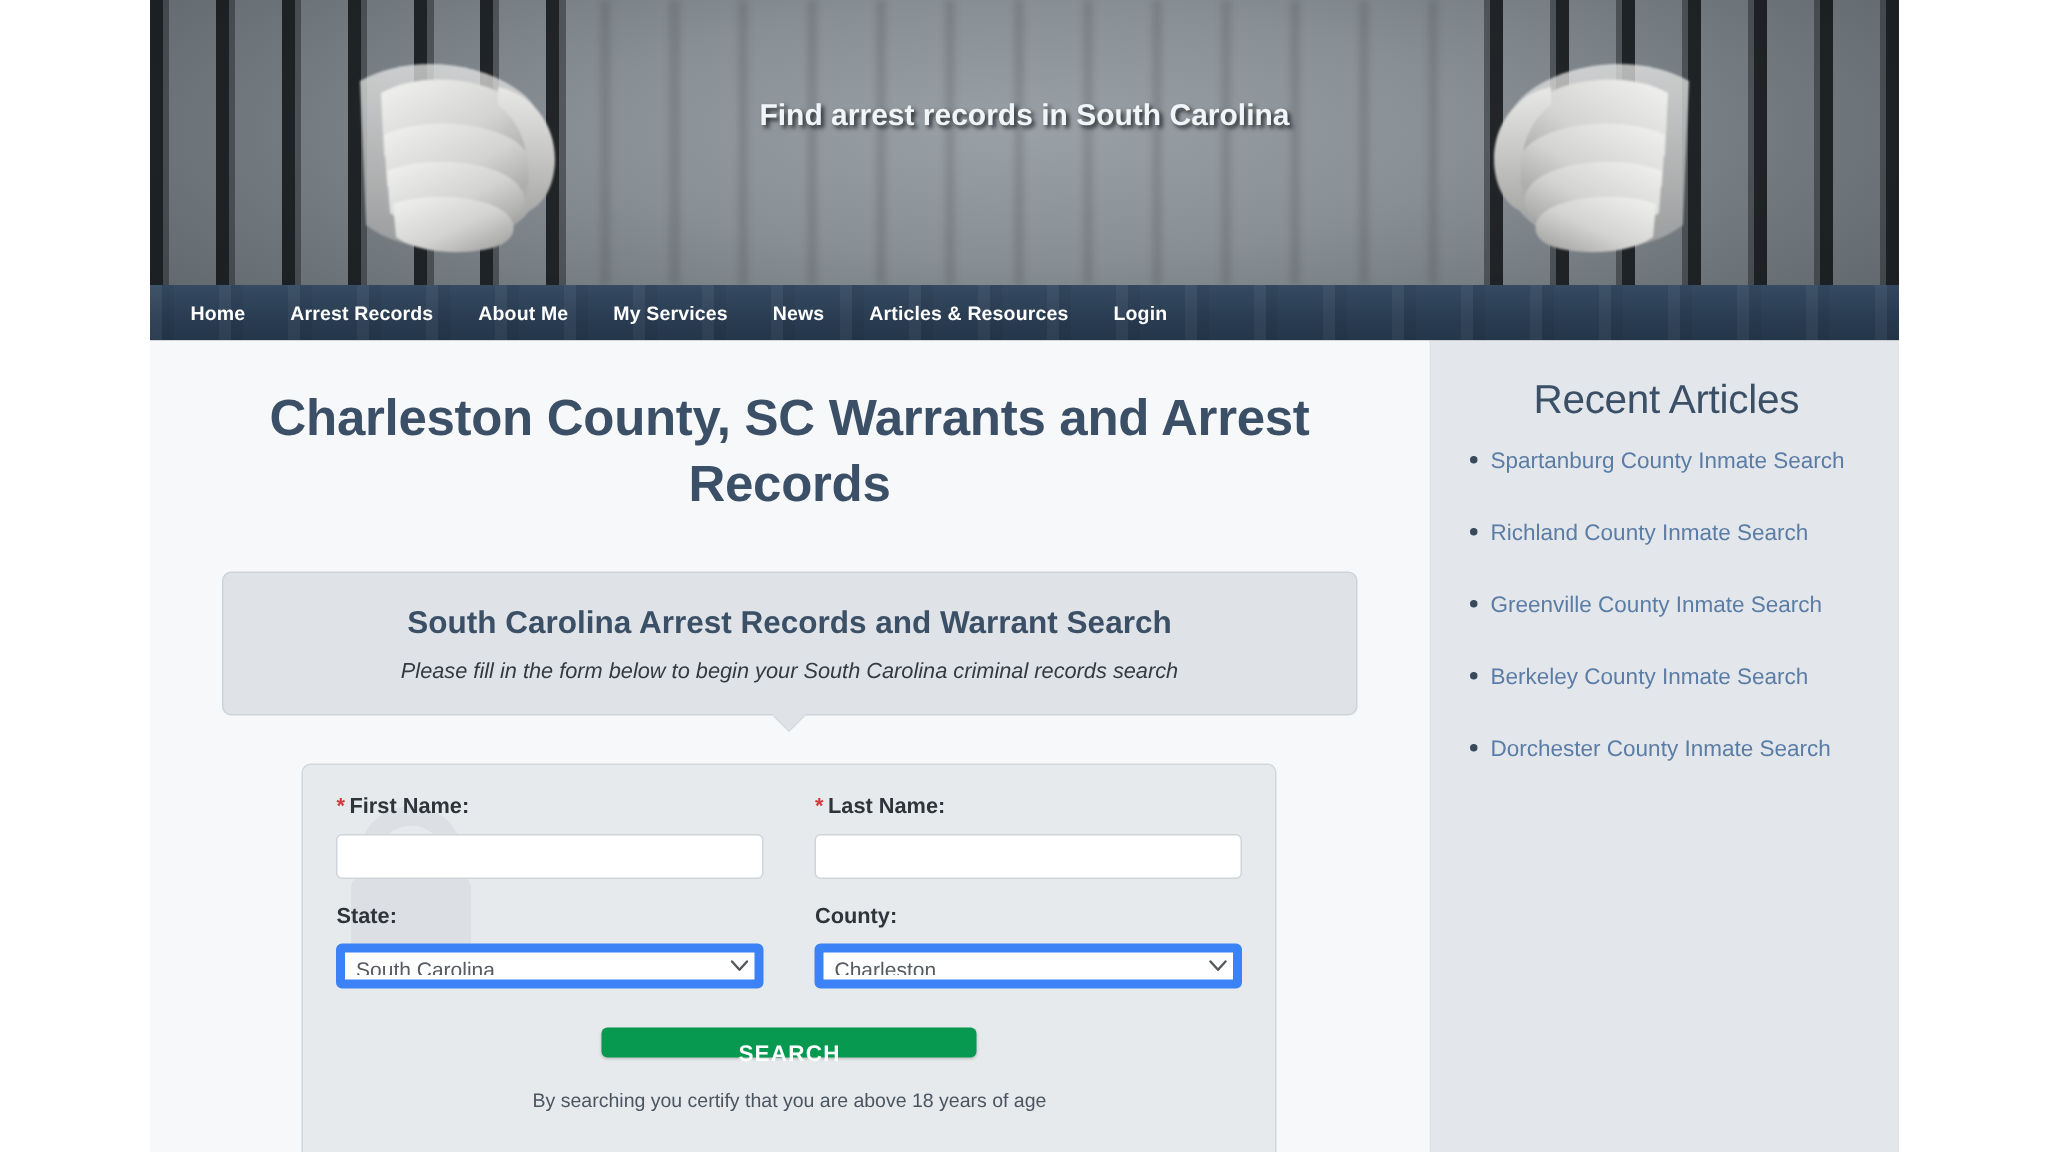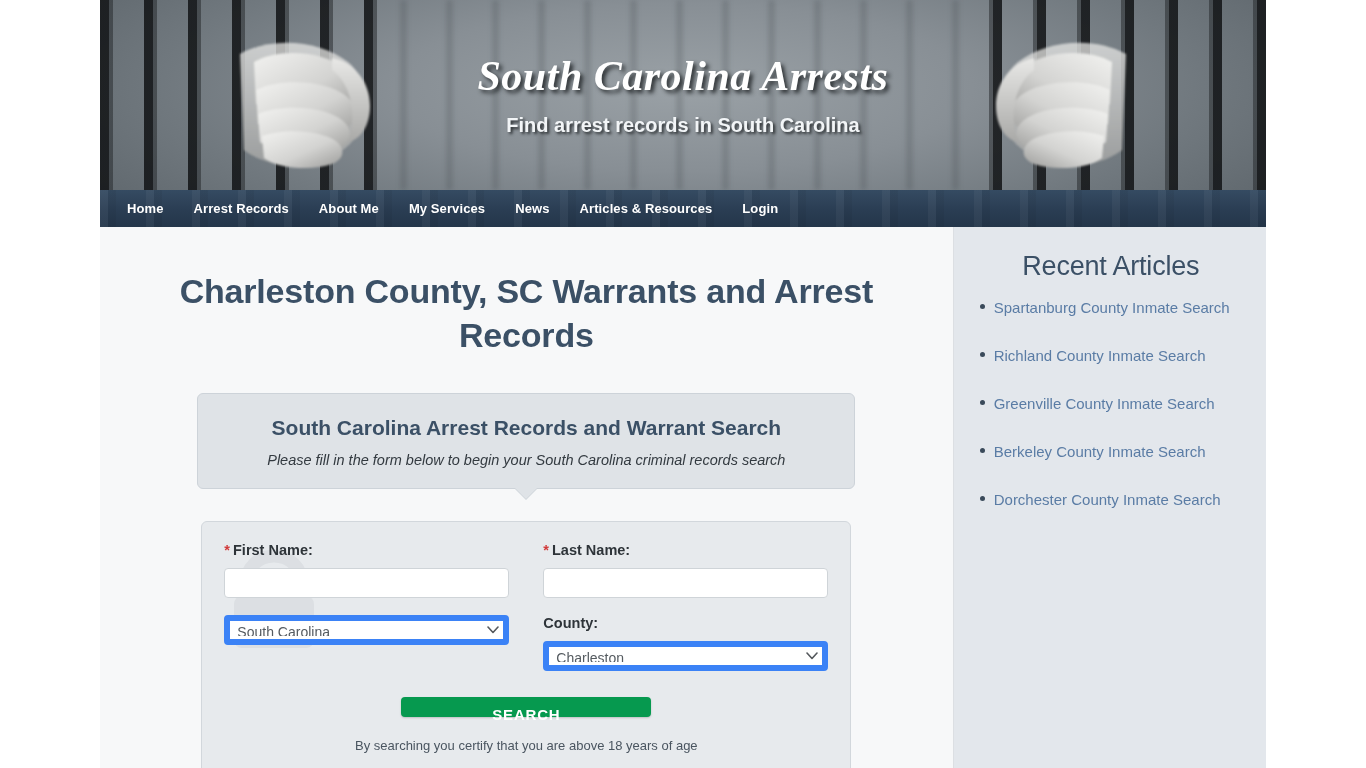--- a/index.html
+++ b/index.html
@@ -155,35 +155,35 @@
   }
 
   .main-col {
     width: 877px;
     background: #f7f8f9;
     padding: 0;
     position: relative;
   }
 
   .page-title {
-    margin: 12px;
+    margin: 0;
     padding: 30px 40px 0 40px;
     text-align: center;
     font-size: 34px;
     line-height: 44px;
     font-weight: bold;
     color: #3b5066;
     letter-spacing: -0.2px;
   }
 
   
   .search-callout {
     position: relative;
     margin: 36px auto 0 auto;
-    width: 658px;
+    width: 757px;
     background: #dfe3e7;
     border: 1px solid #cdd3d9;
     border-radius: 6px;
     padding: 22px 26px 20px 26px;
     text-align: center;
   }
   .callout-title {
     margin: 0;
     font-size: 21px;
     font-weight: bold;
@@ -395,21 +395,20 @@
         <path d="M20,26 C52,8 100,12 128,34 C150,52 152,92 130,116 C104,142 52,144 24,122 Z" fill="url(#hg2)" opacity="0.75"></path>
         <path d="M34,34 C58,20 104,22 126,42 C142,56 142,72 128,80 C104,92 56,90 36,76 Z" fill="url(#hg)"></path>
         <path d="M36,62 C60,50 106,52 126,68 C140,80 138,94 124,101 C100,112 56,110 38,96 Z" fill="url(#hg)"></path>
         <path d="M38,86 C62,76 104,78 122,92 C134,102 132,114 118,120 C96,129 56,127 40,114 Z" fill="url(#hg)"></path>
         <path d="M42,108 C64,100 100,102 116,113 C126,121 124,131 112,136 C92,143 58,141 44,130 Z" fill="url(#hg)"></path>
         <path d="M112,30 C134,34 150,54 150,78 C150,98 140,112 128,114 C136,92 134,58 112,42 Z" fill="url(#hg2)"></path>
       </svg>
     </div>
 
     <div class="header-titles">
-      <h1 class="site-title">South Carolina Arrests</h1>
       <p class="site-tagline">Find arrest records in South Carolina</p>
     </div>
   </header>
 
   <nav class="main-nav">
     <a class="nav-item">Home</a>
     <a class="nav-item">Arrest Records</a>
     <a class="nav-item">About Me</a>
     <a class="nav-item">My Services</a>
     <a class="nav-item">News</a>
@@ -441,20 +440,21 @@
             <input class="text-input" type="text" placeholder="" style="">
           </div>
           <div class="form-field">
             <label class="field-label"><span class="req-star">*</span><span>Last Name:</span></label>
             <input class="text-input" type="text" placeholder="" style="">
           </div>
         </div>
 
         <div class="form-row select-row">
           <div class="form-field">
+            <label class="field-label">State:</label>
             <div class="select-shell">
               <select class="select-input">
                 <option>South Carolina</option>
               </select>
               <svg class="select-caret" width="12" height="8" viewBox="0 0 12 8">
                 <path d="M1,1 L6,6.5 L11,1" fill="none" stroke="#55595d" stroke-width="1.6" stroke-linecap="round" stroke-linejoin="round"></path>
               </svg>
             </div>
           </div>
           <div class="form-field">

